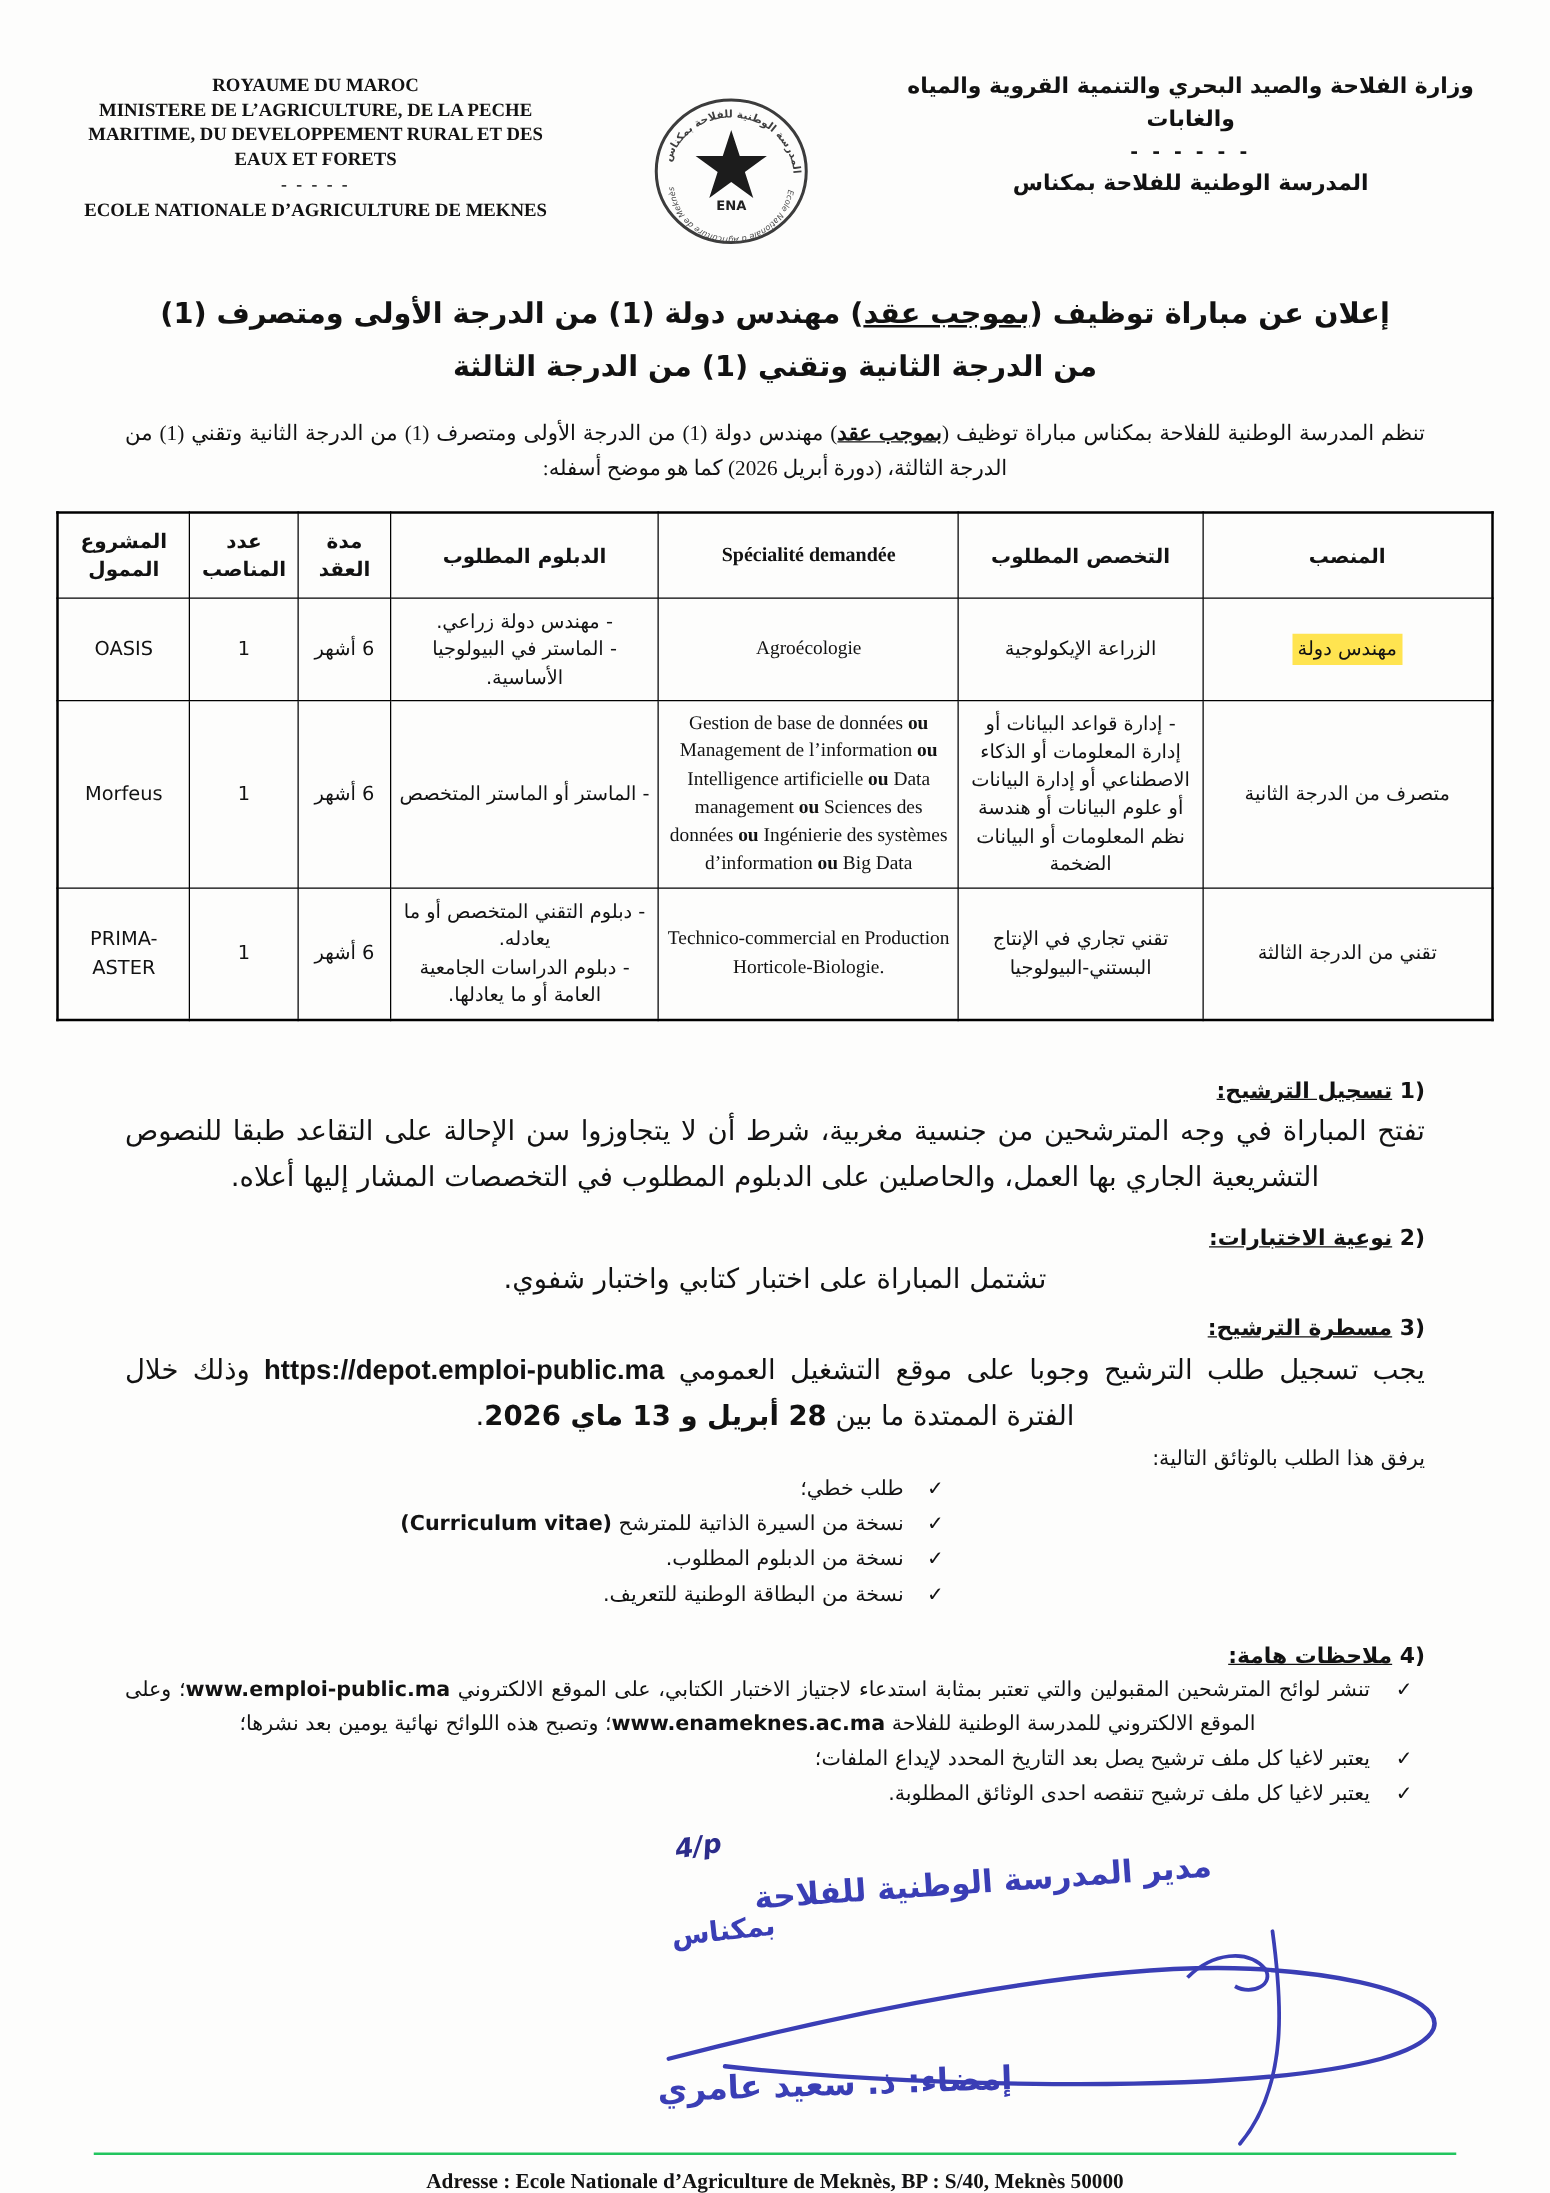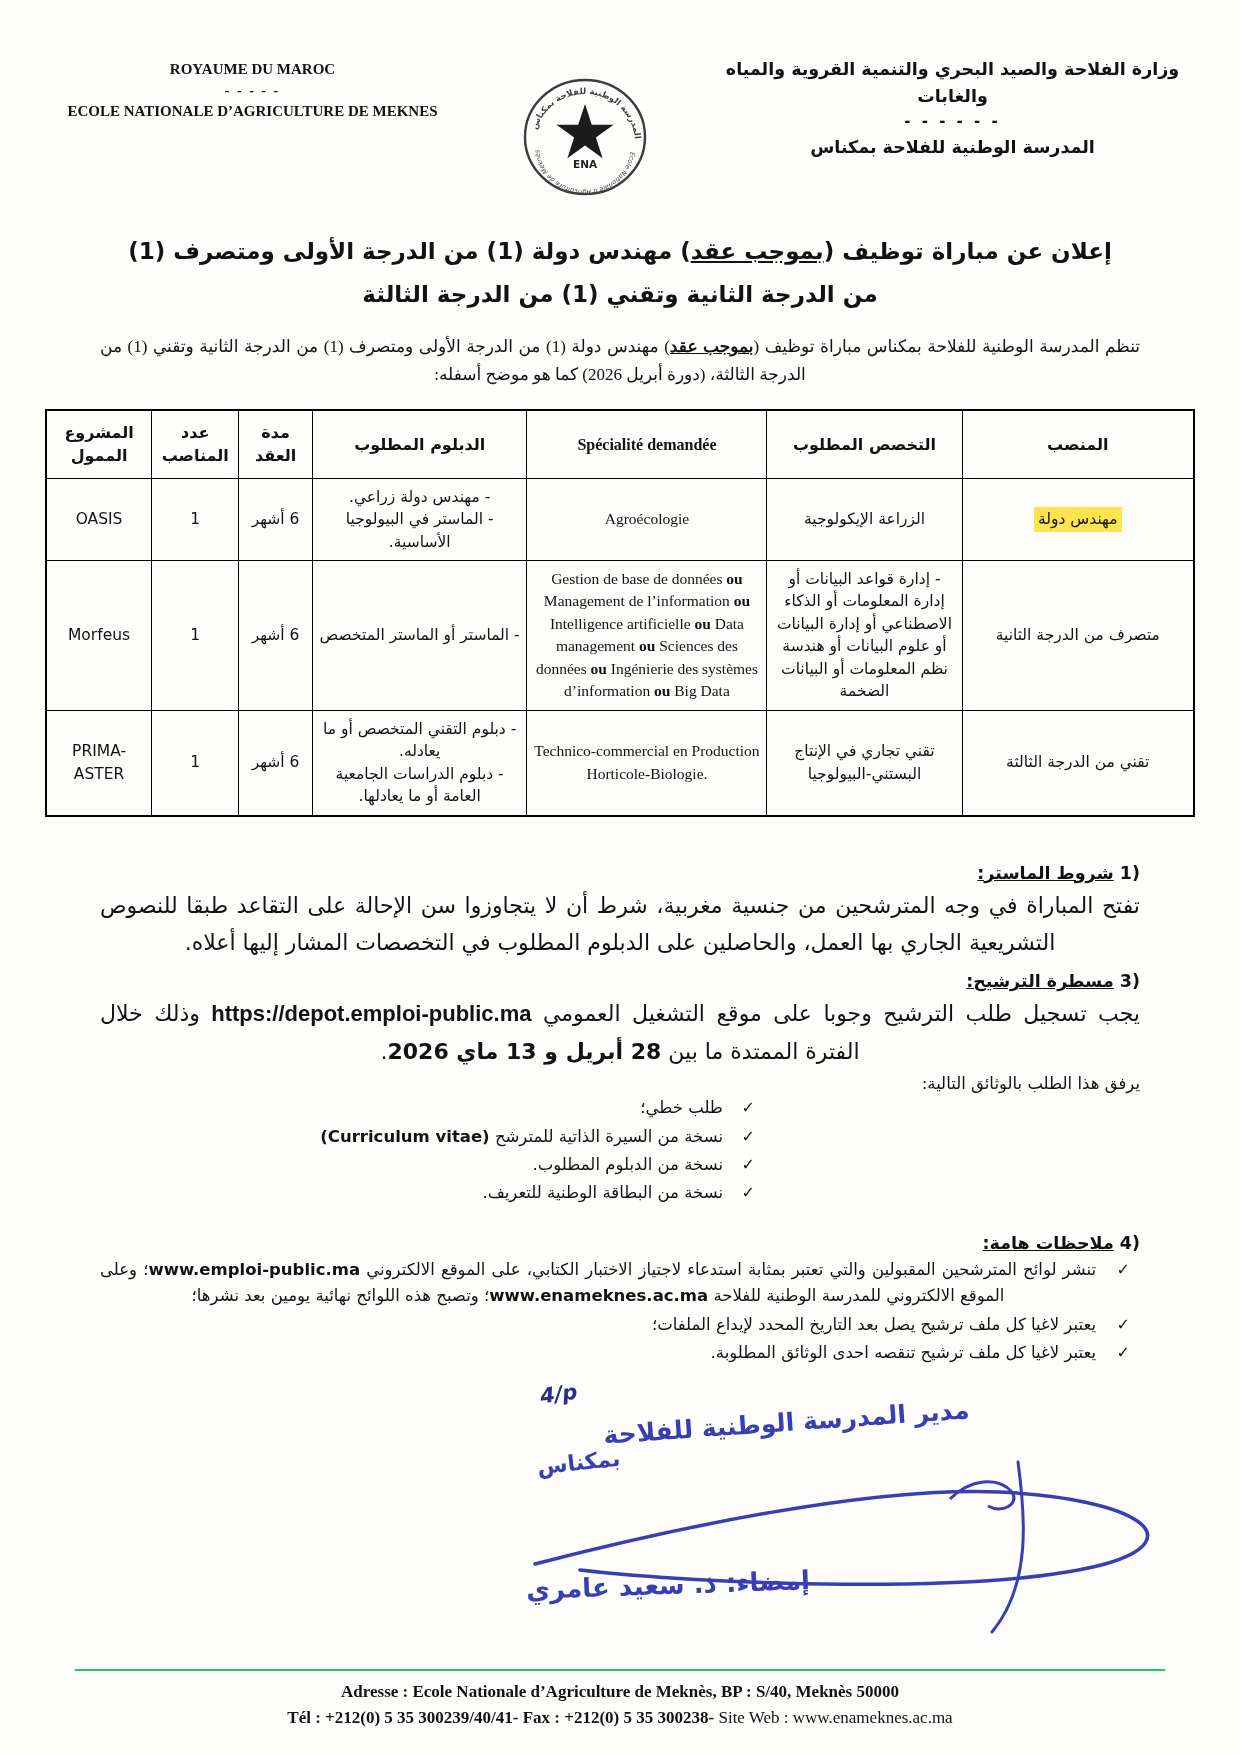--- a/index.html
+++ b/index.html
@@ -66,20 +66,21 @@
   .footer .b{font-weight:bold;}
 </style>
 </head>
 <body>
 
 <div class="page">
 
   <div class="hdr">
     <div class="hdr-left">
       <div>ROYAUME DU MAROC</div>
+      <div>MINISTERE DE L’AGRICULTURE, DE LA PECHE MARITIME, DU DEVELOPPEMENT RURAL ET DES EAUX ET FORETS</div>
       <div class="sep">- - - - -</div>
       <div>ECOLE NATIONALE D’AGRICULTURE DE MEKNES</div>
     </div>
     <div class="hdr-logo">
       <svg width="128" height="122" viewBox="0 0 128 122">
         <defs>
           <path id="arcT" d="M 14,66 A 50,48 0 0 1 114,66"></path>
           <path id="arcB" d="M 110,70 A 46,44 0 0 1 18,70"></path>
         </defs>
         <ellipse cx="64" cy="61" rx="60" ry="57" fill="none" stroke="#3c3c3c" stroke-width="2.4"></ellipse>
@@ -159,25 +160,32 @@
           <td dir="rtl">تقني من الدرجة الثالثة</td>
         </tr>
       </tbody>
   </table>
 
   <div class="sections">
 
     <div>
       <p class="sec-heading">
         <span dir="ltr">1)</span>
-        <span class="u">شروط الماستر:</span>
+        <span class="u">تسجيل الترشيح:</span>
       </p>
       <p class="sec-body">تفتح المباراة في وجه المترشحين من جنسية مغربية، شرط أن لا يتجاوزوا سن الإحالة على التقاعد طبقا للنصوص التشريعية الجاري بها العمل، والحاصلين على الدبلوم المطلوب في التخصصات المشار إليها أعلاه.</p>
     </div>
 
+    <div>
+      <p class="sec-heading">
+        <span dir="ltr">2)</span>
+        <span class="u">نوعية الاختبارات:</span>
+      </p>
+      <p class="sec-body">تشتمل المباراة على اختبار كتابي واختبار شفوي.</p>
+    </div>
 
     <div>
       <p class="sec-heading" style="margin-top:10px">
         <span dir="ltr">3)</span>
         <span class="u">مسطرة الترشيح:</span>
       </p>
       <p class="sec-body">
         <span>يجب تسجيل طلب الترشيح وجوبا على موقع التشغيل العمومي </span><b dir="ltr" class="latin2">https://depot.emploi-public.ma</b><span> وذلك خلال الفترة الممتدة ما بين </span><b>28 أبريل و 13 ماي 2026</b><span>.</span>
       </p>
       <p class="docs-intro">يرفق هذا الطلب بالوثائق التالية:</p>

